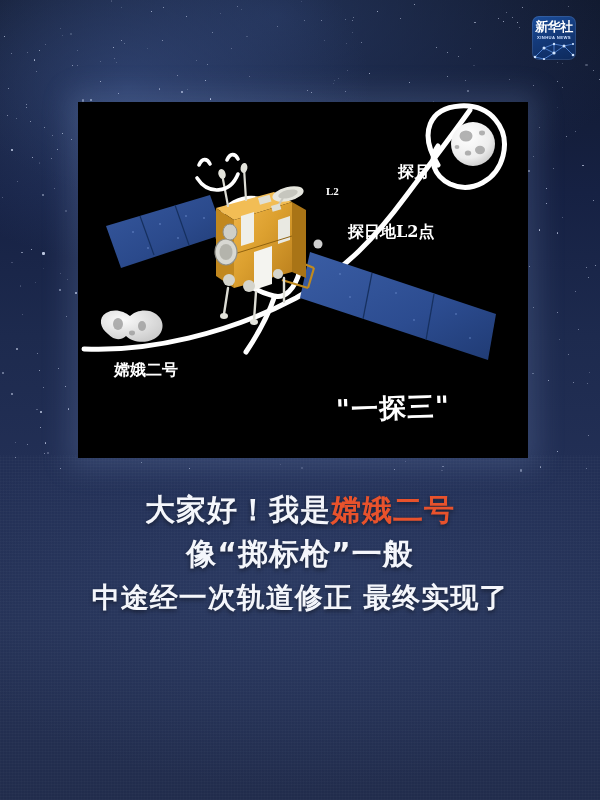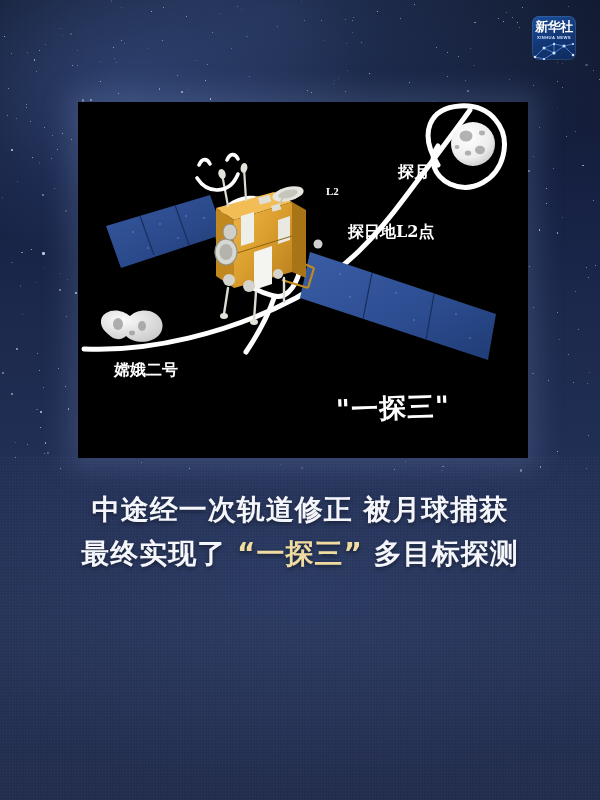--- a/index.html
+++ b/index.html
@@ -833,17 +833,18 @@
     </svg>
 
     <div class="panel-label lbl-moon">探月</div>
     <div class="panel-label lbl-l2pt">探日地L2点</div>
     <div class="panel-label lbl-aster">嫦娥二号</div>
     <div class="panel-label lbl-l2tag">L2</div>
     <div class="panel-label lbl-slogan">"一探三"</div>
   </div>
 
   <div class="body-text" id="narration">
-      <div class="line small"><span style="color: rgb(244, 246, 251);">中途经一次轨道修正 被月球捕获</span></div>
-      <div class="line small"><span style="color: rgb(244, 246, 251);">最终实现了 </span><span style="color: rgb(240, 220, 160);">“一探三”</span><span style="color: rgb(244, 246, 251);"> 多目标探测</span></div>
+      <div class="line"><span style="color: rgb(244, 246, 251);">大家好！我是</span><span style="color: rgb(232, 82, 44);">嫦娥二号</span></div>
+      <div class="line"><span style="color: rgb(244, 246, 251);">像“掷标枪”一般</span></div>
+      <div class="line small"><span style="color: rgb(244, 246, 251);">中途经一次轨道修正 最终实现了</span></div>
     </div>
 
 </div>
 
 </body></html>

